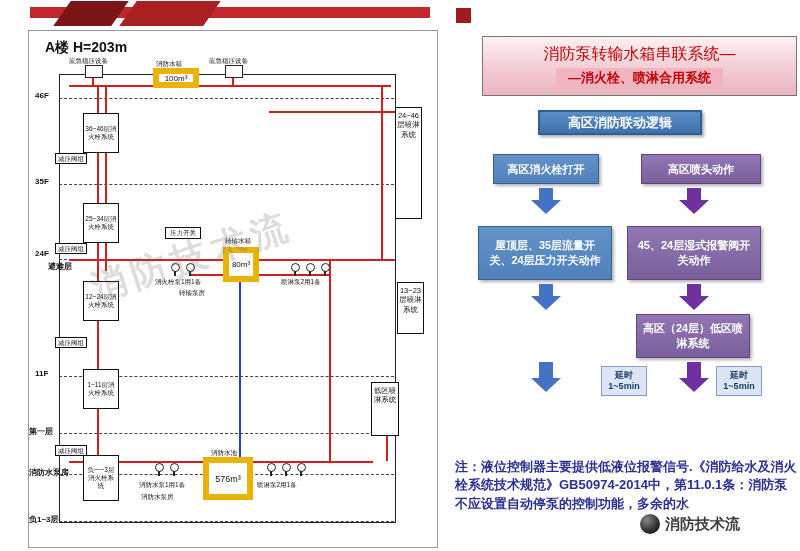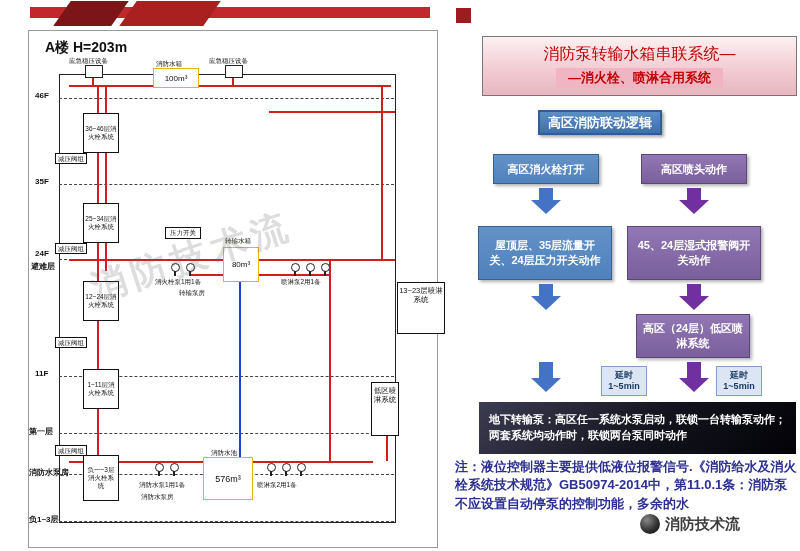--- a/index.html
+++ b/index.html
@@ -15,42 +15,42 @@
   
   #diagram{position:absolute;left:28px;top:30px;width:408px;height:516px;border:1px solid #999;background:#fff;}
   .bld-frame{position:absolute;left:30px;top:43px;width:335px;height:447px;border:1px solid #222;}
   .floor-line{position:absolute;left:30px;width:335px;border-top:1px dashed #444;height:0;}
   .floor-label{position:absolute;font-size:8px;font-weight:bold;white-space:nowrap;}
   .bld-label{position:absolute;left:16px;top:8px;font-size:14px;font-weight:bold;white-space:nowrap;}
   .eq-label{position:absolute;font-size:6.5px;white-space:nowrap;line-height:1.1;}
   .eq-box{position:absolute;border:1px solid #111;background:#fff;font-size:6.5px;line-height:1.2;
           display:flex;align-items:center;justify-content:center;text-align:center;
           padding:1px;box-sizing:border-box;word-break:break-all;}
-  .tank-box{position:absolute;border:1px solid #eab308;background:#fff;display:flex;align-items:center;
+  .tank-box{position:absolute;border:6px solid #eab308;background:#fff;display:flex;align-items:center;
             justify-content:center;font-size:8px;box-sizing:border-box;}
   .mini-tank{position:absolute;border:1px solid #222;background:#fff;}
   .sys-box{position:absolute;border:1px solid #111;background:#fff;font-size:7.5px;line-height:1.25;
            text-align:center;padding:3px 1px;box-sizing:border-box;word-break:break-all;}
   .pipe{position:absolute;}
   .pipe.red{background:#cf1f1f;}
   .pipe.blue{background:#1f3fcf;}
   .pipe.h{height:1.5px;}
   .pipe.v{width:1.5px;}
   .pump{position:absolute;width:9px;height:9px;border:1.5px solid #222;border-radius:50%;background:#fff;box-sizing:border-box;}
   .pump::after{content:"";position:absolute;left:2px;top:7px;width:2px;height:5px;background:#222;}
   .watermark{position:absolute;left:55px;top:185px;width:320px;font-size:36px;font-weight:bold;
              color:rgba(100,100,100,0.22);transform:rotate(-18deg);letter-spacing:6px;white-space:nowrap;}
 
   
   .title-box{position:absolute;left:482px;top:36px;width:313px;height:58px;border:1px solid #777;
              background:linear-gradient(180deg,#fdf1f2 0%,#f3ccd3 55%,#e9b6c0 100%);
              display:flex;flex-direction:column;align-items:center;justify-content:center;gap:3px;}
   .title-line1{font-size:16px;font-weight:normal;color:#c00000;}
   .title-line2{font-size:13px;font-weight:bold;color:#c00000;background:#f0b4c2;padding:1px 12px;}
-  .heading-box{position:absolute;left:538px;top:110px;width:124px;height:25px;
+  .heading-box{position:absolute;left:538px;top:110px;width:164px;height:25px;
                background:linear-gradient(180deg,#5a8ec6,#3f6fae);border:2px solid #2e5f94;
                color:#fff;font-size:13px;font-weight:bold;display:flex;align-items:center;
                justify-content:center;box-shadow:2px 2px 3px rgba(0,0,0,.35);box-sizing:border-box;}
   .flow-box{position:absolute;color:#fff;font-weight:600;display:flex;align-items:center;justify-content:center;
             text-align:center;font-size:11px;line-height:1.35;padding:3px 5px;box-sizing:border-box;
             box-shadow:2px 2px 3px rgba(0,0,0,.3);}
   .flow-box.blue{background:linear-gradient(180deg,#6392c6,#4f81bd);border:1px solid #36618e;}
   .flow-box.purple{background:linear-gradient(180deg,#9177b3,#7a5f9d);border:1px solid #5c4778;}
   .barrow{position:absolute;width:30px;display:flex;flex-direction:column;align-items:center;}
   .barrow .stem{width:14px;height:12px;}
@@ -94,21 +94,21 @@
     <div class="floor-line" style="top:153px"></div>
     <div class="floor-line" style="top:228px"></div>
     <div class="floor-line" style="top:345px"></div>
     <div class="floor-line" style="top:402px"></div>
     <div class="floor-line" style="top:443px"></div>
     <div class="floor-line" style="top:490px"></div>
 
     <div class="floor-label" style="left:6px;top:60px">46F</div>
     <div class="floor-label" style="left:6px;top:146px">35F</div>
     <div class="floor-label" style="left:6px;top:218px">24F</div>
-    <div class="floor-label" style="left:2px;top:230px">避难层</div>
+    <div class="floor-label" style="left:19px;top:230px">避难层</div>
     <div class="floor-label" style="left:6px;top:338px">11F</div>
     <div class="floor-label" style="left:0px;top:395px">第一层</div>
     <div class="floor-label" style="left:0px;top:436px">消防水泵房</div>
     <div class="floor-label" style="left:0px;top:483px">负1~3层</div>
 
     <div class="pipe red h" style="left:40px;top:54px;width:322px"></div>
     <div class="pipe red h" style="left:40px;top:228px;width:326px"></div>
     <div class="pipe red h" style="left:40px;top:430px;width:304px"></div>
     <div class="pipe red h" style="left:160px;top:243px;width:140px"></div>
     <div class="pipe red h" style="left:240px;top:80px;width:126px"></div>
@@ -155,21 +155,22 @@
     <div class="tank-box" style="left:174px;top:426px;width:50px;height:43px;font-size:9px">576m³</div>
     <div class="pump" style="left:126px;top:432px"></div>
     <div class="pump" style="left:141px;top:432px"></div>
     <div class="pump" style="left:238px;top:432px"></div>
     <div class="pump" style="left:253px;top:432px"></div>
     <div class="pump" style="left:268px;top:432px"></div>
     <div class="eq-label" style="left:110px;top:450px">消防水泵1用1备</div>
     <div class="eq-label" style="left:228px;top:450px">喷淋泵2用1备</div>
     <div class="eq-label" style="left:112px;top:462px">消防水泵房</div>
 
-    <div class="sys-box" style="left:368px;top:251px;width:48px;height:52px">13~23层喷淋系统</div>
+    <div class="sys-box" style="left:366px;top:76px;width:27px;height:112px">24~46层喷淋系统</div>
+    <div class="sys-box" style="left:368px;top:251px;width:27px;height:52px">13~23层喷淋系统</div>
     <div class="sys-box" style="left:342px;top:351px;width:28px;height:54px">低区喷淋系统</div>
 
     <div class="watermark">消防技术流</div>
   </div>
 
   <div class="title-box">
     <div class="title-line1">消防泵转输水箱串联系统—</div>
     <div class="title-line2">—消火栓、喷淋合用系统</div>
   </div>
 
@@ -187,41 +188,40 @@
     </div>
   <div class="barrow blue long" style="left:531px;top:362px">
       <div class="stem"></div>
       <div class="head"></div>
     </div>
   <div class="delay-box" style="left:601px;top:366px">
     <span>延时</span>
     <span>1~5min</span>
   </div>
 
-  <div class="flow-box purple" style="left:641px;top:154px;width:106px;height:30px">高区喷头动作</div>
+  <div class="flow-box purple" style="left:641px;top:154px;width:120px;height:30px">高区喷头动作</div>
   <div class="barrow purple" style="left:679px;top:188px">
       <div class="stem"></div>
       <div class="head"></div>
     </div>
   <div class="flow-box purple" style="left:627px;top:226px;width:134px;height:54px">45、24层湿式报警阀开关动作</div>
   <div class="barrow purple" style="left:679px;top:284px">
       <div class="stem"></div>
       <div class="head"></div>
     </div>
   <div class="flow-box purple" style="left:636px;top:314px;width:114px;height:44px">高区（24层）低区喷淋系统</div>
   <div class="barrow purple long" style="left:679px;top:362px">
       <div class="stem"></div>
       <div class="head"></div>
     </div>
   <div class="delay-box" style="left:716px;top:366px">
     <span>延时</span>
     <span>1~5min</span>
   </div>
 
-  <div class="result-box">地下转输泵：高区任一系统水泵启动，联锁一台转输泵动作；两套系统均动作时，联锁两台泵同时动作</div>
 
   <div class="note-text">注：液位控制器主要提供低液位报警信号.《消防给水及消火栓系统技术规范》GB50974-2014中，第11.0.1条：消防泵不应设置自动停泵的控制功能，多余的水</div>
 
   <div class="logo">
     <div class="logo-circle"></div>
     <div class="logo-text">消防技术流</div>
   </div>
 
 </div>
 

